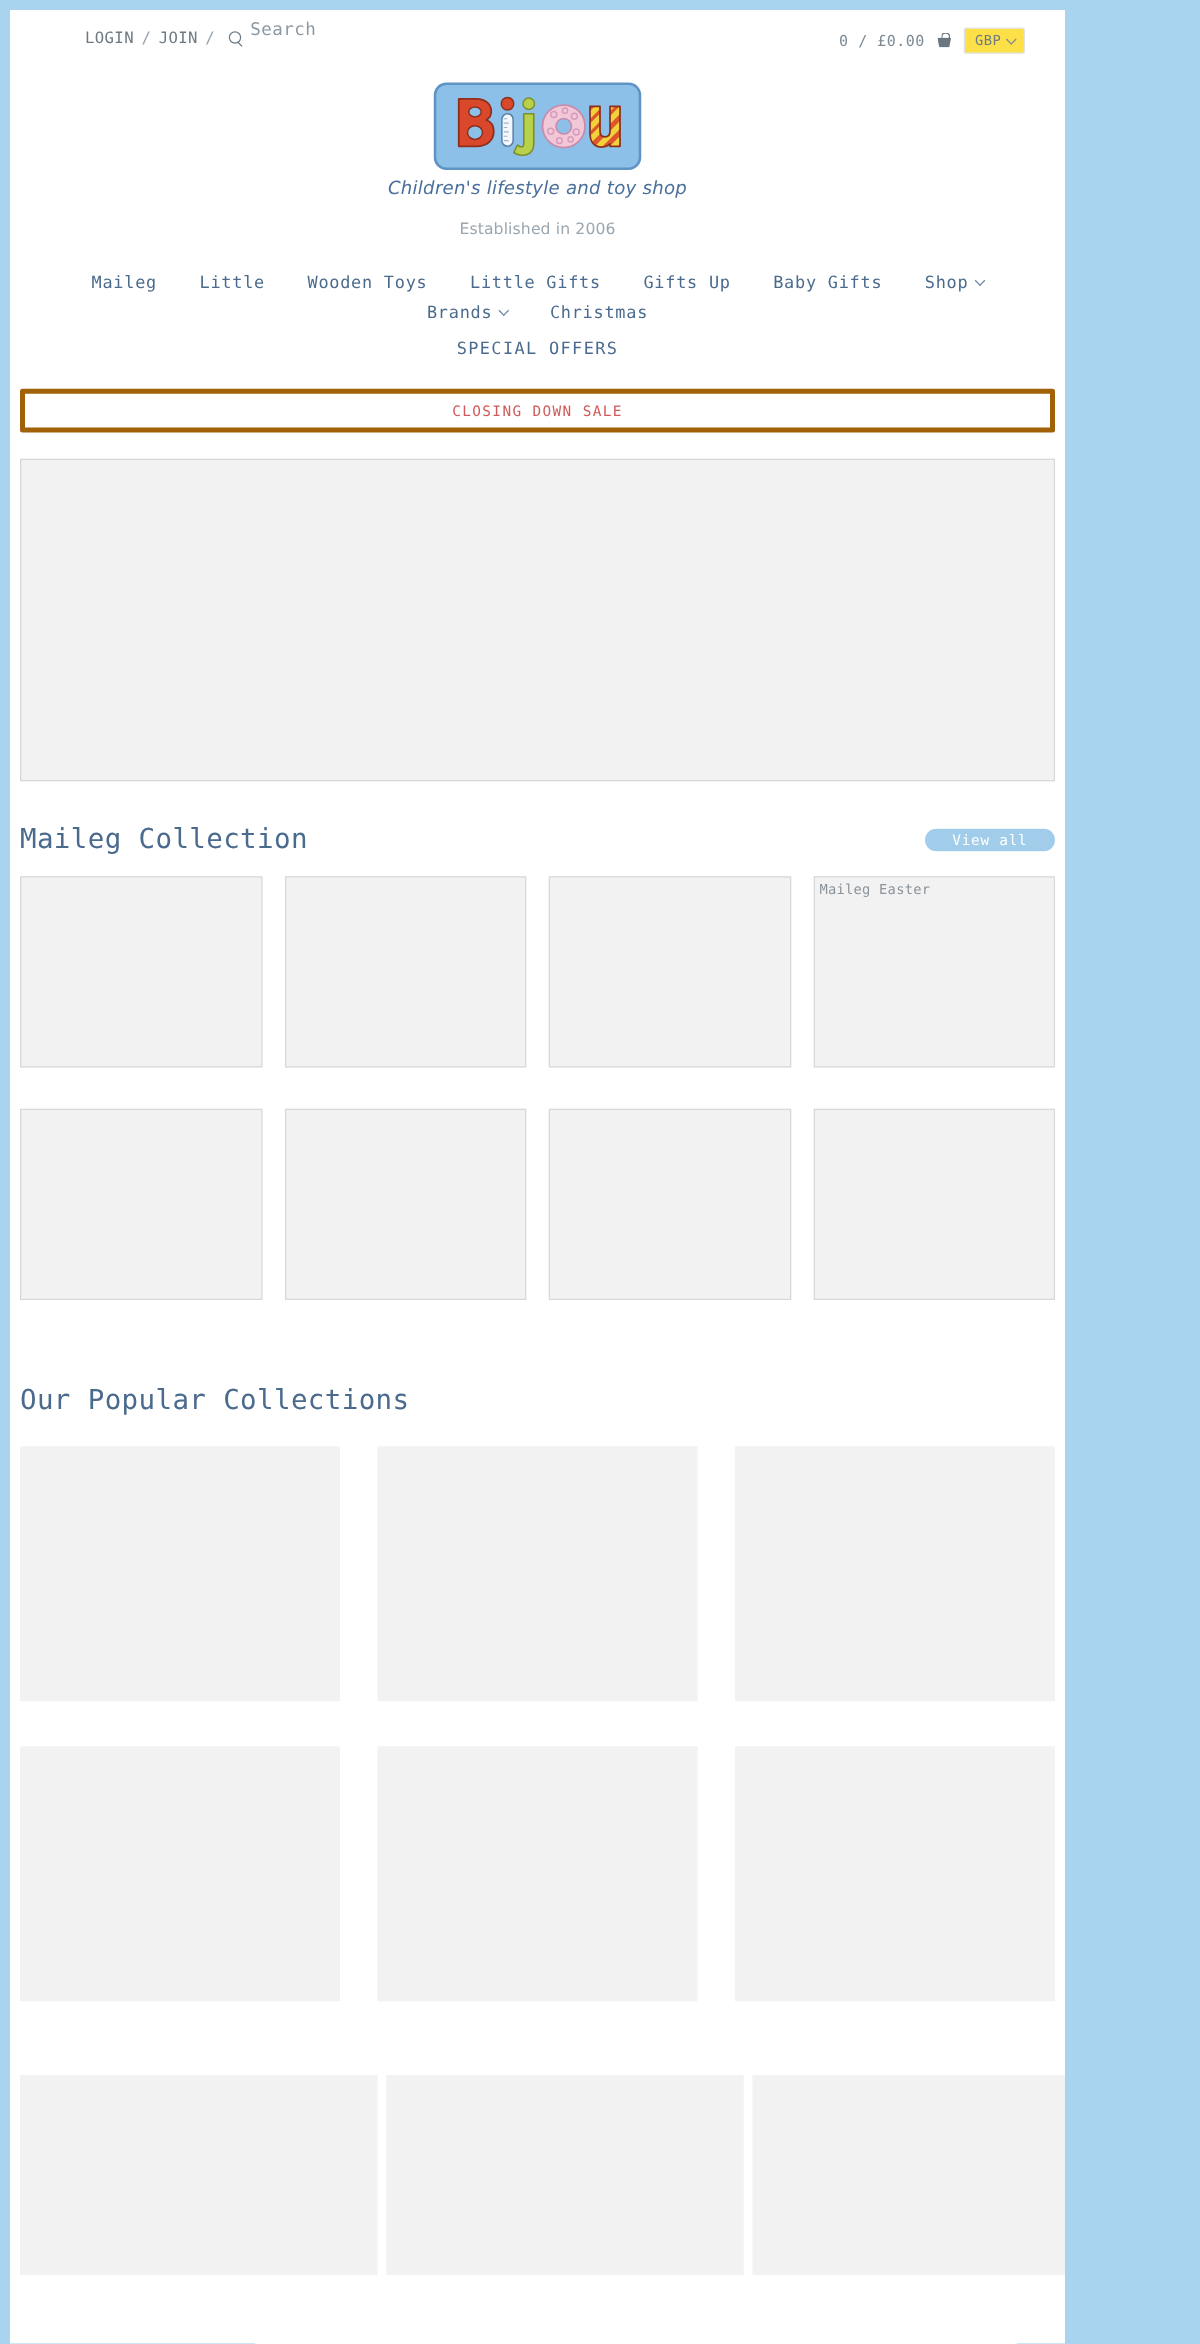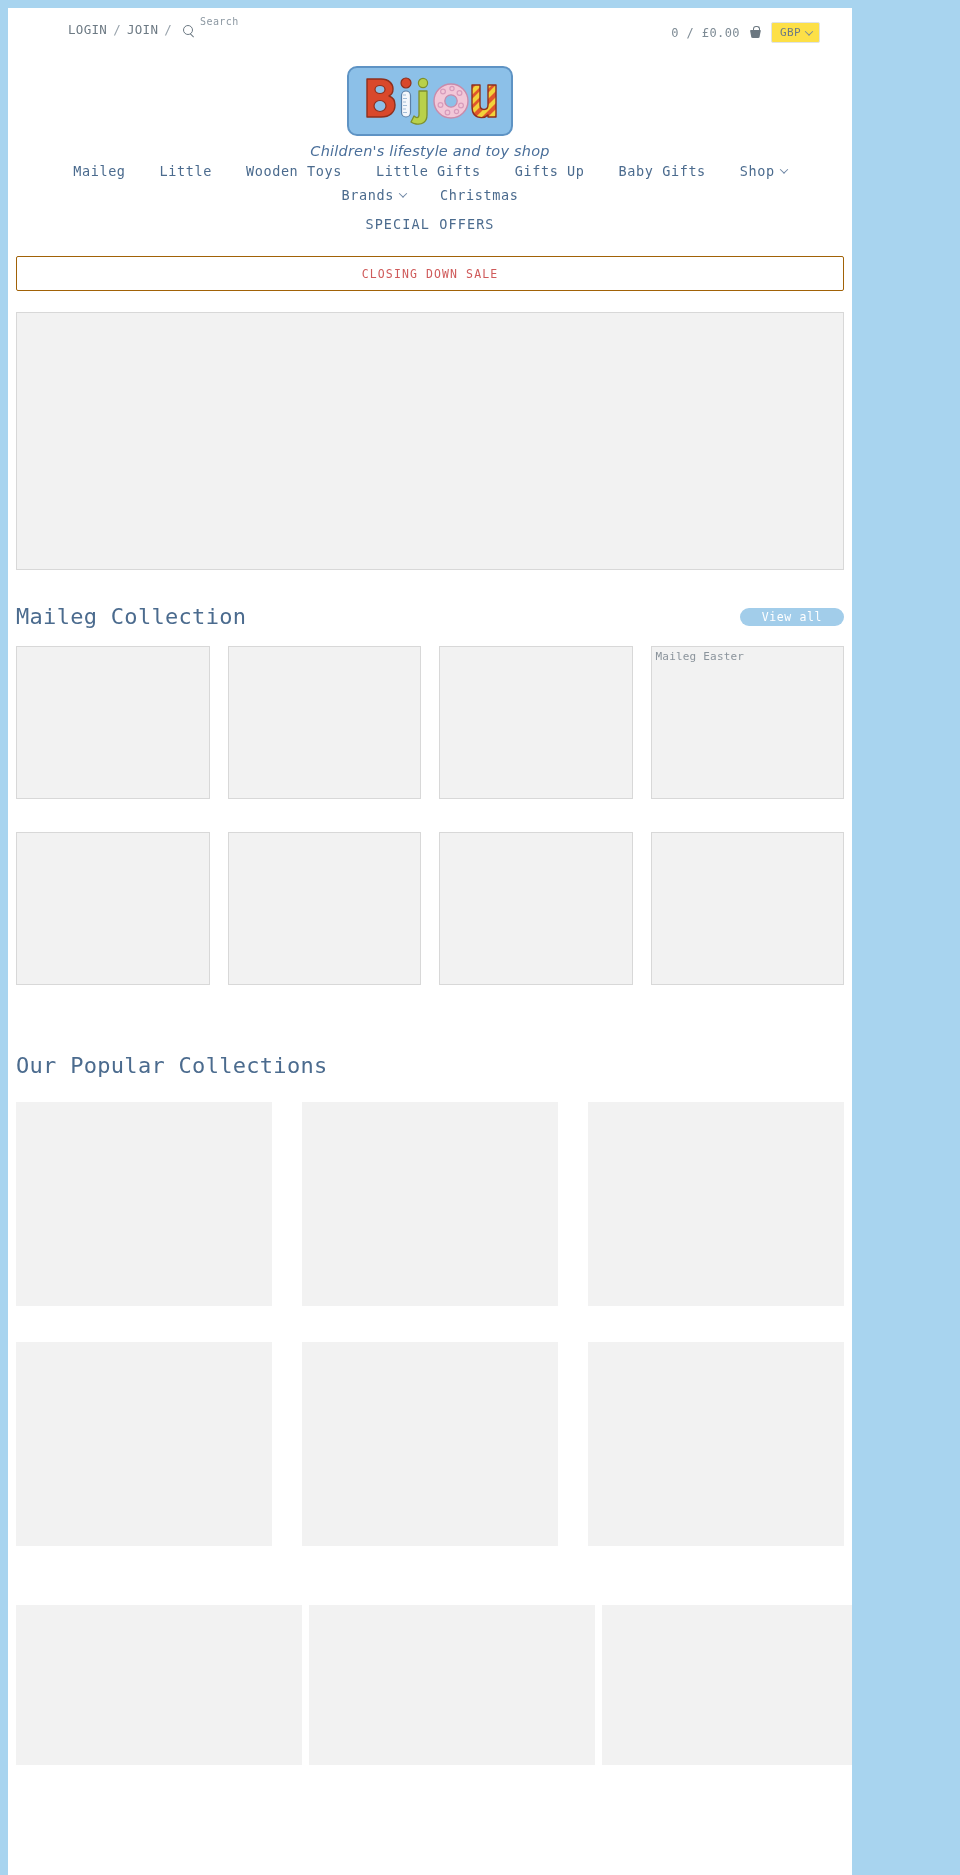--- a/index.html
+++ b/index.html
@@ -67,21 +67,21 @@
   .mag::after {
     content: "";
     position: absolute;
     left: 7px; top: 7.5px;
     width: 5px; height: 1.4px;
     background: #6d7a84;
     transform: rotate(45deg);
     transform-origin: left center;
   }
   .search-label {
-    font-size: 10px;
+    font-size: 14px;
     color: #8c98a2;
     position: relative;
     top: -6px;
     letter-spacing: 0.4px;
   }
   .util-right {
     display: flex;
     align-items: center;
     gap: 9px;
     font-size: 12px;
@@ -154,20 +154,21 @@
     margin-top: 16px;
     font-family: "DejaVu Sans", sans-serif;
     font-size: 12.5px;
     color: #9aa6b0;
     text-align: center;
     letter-spacing: 0.1px;
   }
 
   
   .mainnav {
+    margin-top: 24px;
     text-align: left;
   }
   .nav-row {
     display: flex;
     justify-content: center;
     flex-wrap: wrap;
     gap: 0;
   }
   .nav-item {
     font-size: 13.5px;
@@ -191,21 +192,21 @@
   .nav-special {
     font-size: 13.5px;
     color: #4b6b8e;
     letter-spacing: 1.1px;
     text-decoration: none;
   }
 
   
   .closing-banner {
     margin: 24px 8px 0 8px;
-    border: 1px solid #a16207;
+    border: 4px solid #a16207;
     border-radius: 2px;
     height: 35px;
     display: flex;
     align-items: center;
     justify-content: center;
   }
   .closing-text {
     color: #cf5a5a;
     font-size: 11.5px;
     letter-spacing: 1.1px;
@@ -374,20 +375,21 @@
               <line x1="118" y1="54" x2="146" y2="26"></line>
               <line x1="128" y1="56" x2="150" y2="34"></line>
             </g>
           </g>
           <path d="M111 10 h8 v20 c0 3 1.5 4.5 4 4.5 c2.5 0 4 -1.5 4 -4.5 v-20 h8 v32 h-8 v-2 c-1.5 1.6 -3.8 2.6 -6.5 2.6 c-6 0 -9.5 -4 -9.5 -11 z" fill="none" stroke="#8e2f1c" stroke-width="1.4" stroke-linejoin="round"></path>
         </svg>
       </a>
       <div class="tagline">Children's lifestyle and toy shop</div>
     </div>
 
+    <div class="established">Established in 2006</div>
 
     <nav class="mainnav">
       <div class="nav-row">
         <a href="#" class="nav-item">
             <span>Maileg</span>
           </a>
         <a href="#" class="nav-item">
             <span>Little</span>
           </a>
         <a href="#" class="nav-item">

